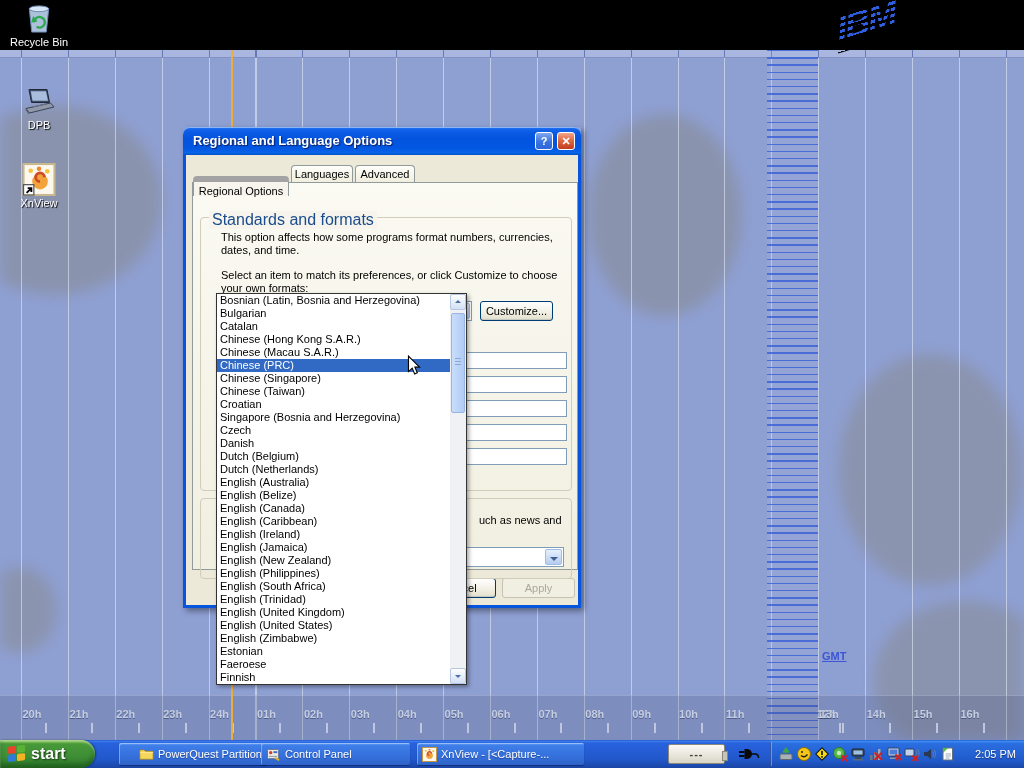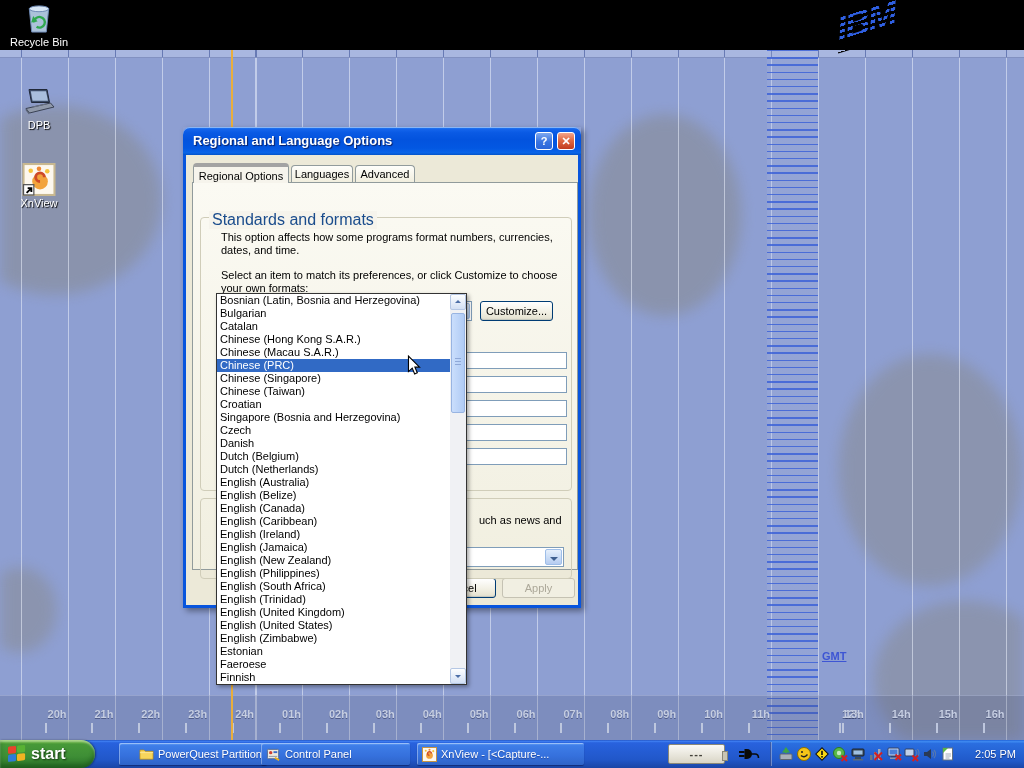--- a/index.html
+++ b/index.html
@@ -26,21 +26,21 @@
       border-bottom:1px solid rgba(120,135,185,.8); }
   .top-ruler i { position:absolute; left:21px; right:0; top:0; bottom:0; display:block;
       background:repeating-linear-gradient(to right, rgba(96,115,175,.9) 0 1px, transparent 1px 46.9px); }
   .hatch-band { position:absolute; left:767px; top:0; width:51px; height:690px; opacity:.85;
       background:repeating-linear-gradient(to bottom, #3E63D8 0 1.5px, rgba(170,182,225,.25) 1.5px 7.2px); }
   .meridian-orange { position:absolute; left:231px; top:0; width:2px; height:690px; background:#E9AE3C; z-index:3; }
   .gmt-label { position:absolute; left:822px; top:600px; color:#3D55D4; font-size:11px; font-weight:bold;
       text-decoration:underline; z-index:2; }
   .bottom-strip { position:absolute; left:0; top:645px; width:100%; height:45px;
       background:rgba(62,72,112,.20); border-top:1px solid rgba(200,210,238,.35); z-index:2; }
-  .tz-label { position:absolute; top:8px; width:44px; margin-left:-22px; text-align:right; }
+  .tz-label { position:absolute; top:8px; width:44px; margin-left:-22px; text-align:left; }
   .tz-label span { color:#C6CEE2; font-size:11px; font-weight:bold; text-shadow:0 1px 0 rgba(35,45,85,.5); }
   .tz-label i { position:absolute; left:50%; top:19px; width:2px; height:10px; background:#BEC7DE; }
 
   
   .desktop-icons { position:absolute; left:0; top:2px; width:78px; z-index:4; }
   .desktop-icon { position:absolute; left:0; width:78px; text-align:center; cursor:default; }
   .desktop-icon .glyph { width:36px; height:33px; margin:0 auto; }
   .desktop-icon .glyph svg { width:100%; height:100%; }
   .desktop-icon .dlabel { margin-top:1px; font-size:11px; color:#fff; text-shadow:1px 1px 1px #000; }
 
@@ -54,22 +54,22 @@
       font-weight:bold; text-shadow:1px 1px 1px #0A1E63; }
   .tbtn { position:absolute; top:5px; width:18px; height:18px; border-radius:3px; border:1px solid #fff;
       color:#fff; font-size:11px; font-weight:bold; text-align:center; line-height:16px; }
   .tbtn.help { right:28px; background:linear-gradient(180deg,#7FA8EF,#3A74E0 55%,#2C66D9); }
   .tbtn.close { right:6px; background:linear-gradient(180deg,#F2A58C,#E06A43 45%,#C13C1F); }
   .dlg-body { position:absolute; left:0; top:28px; right:0; bottom:0; background:#ECE9D8;
       border-left:3px solid #0855DD; border-right:3px solid #0855DD; border-bottom:3px solid #0855DD; }
 
   .tab { position:absolute; font-size:11px; text-align:center; border:1px solid #919B9C;
       border-bottom:none; border-radius:4px 4px 0 0; background:linear-gradient(180deg,#FEFEFB,#F0EDDC); }
-  .tab.active { left:7px; top:8px; width:96px; height:20px; line-height:19px; z-index:3;
-      background:#F6F4EC; border-top:4px solid #a3a3a3; }
+  .tab.active { left:7px; top:21px; width:96px; height:20px; line-height:19px; z-index:3;
+      background:#F6F4EC; border-top:6px solid #a3a3a3; }
   .tab.t2 { left:105px; top:10px; width:62px; height:18px; line-height:17px; }
   .tab.t3 { left:169px; top:10px; width:60px; height:18px; line-height:17px; }
   .tab-page { position:absolute; left:6px; top:27px; width:386px; height:388px; border:1px solid #919B9C;
       background:linear-gradient(180deg,#FBFAF3,#F1EFE0); z-index:2; }
 
   .groupbox { position:absolute; border:1px solid #D0CDB9; border-radius:4px; }
   .groupbox .gtitle { position:absolute; left:8px; top:-7px; padding:0 3px; background:#F6F4EC;
       color:#1A4C8C; font-size:16px; }
   .g1 { left:7px; top:34px; width:372px; height:274px; }
   .g2 { left:7px; top:315px; width:372px; height:81px; }

